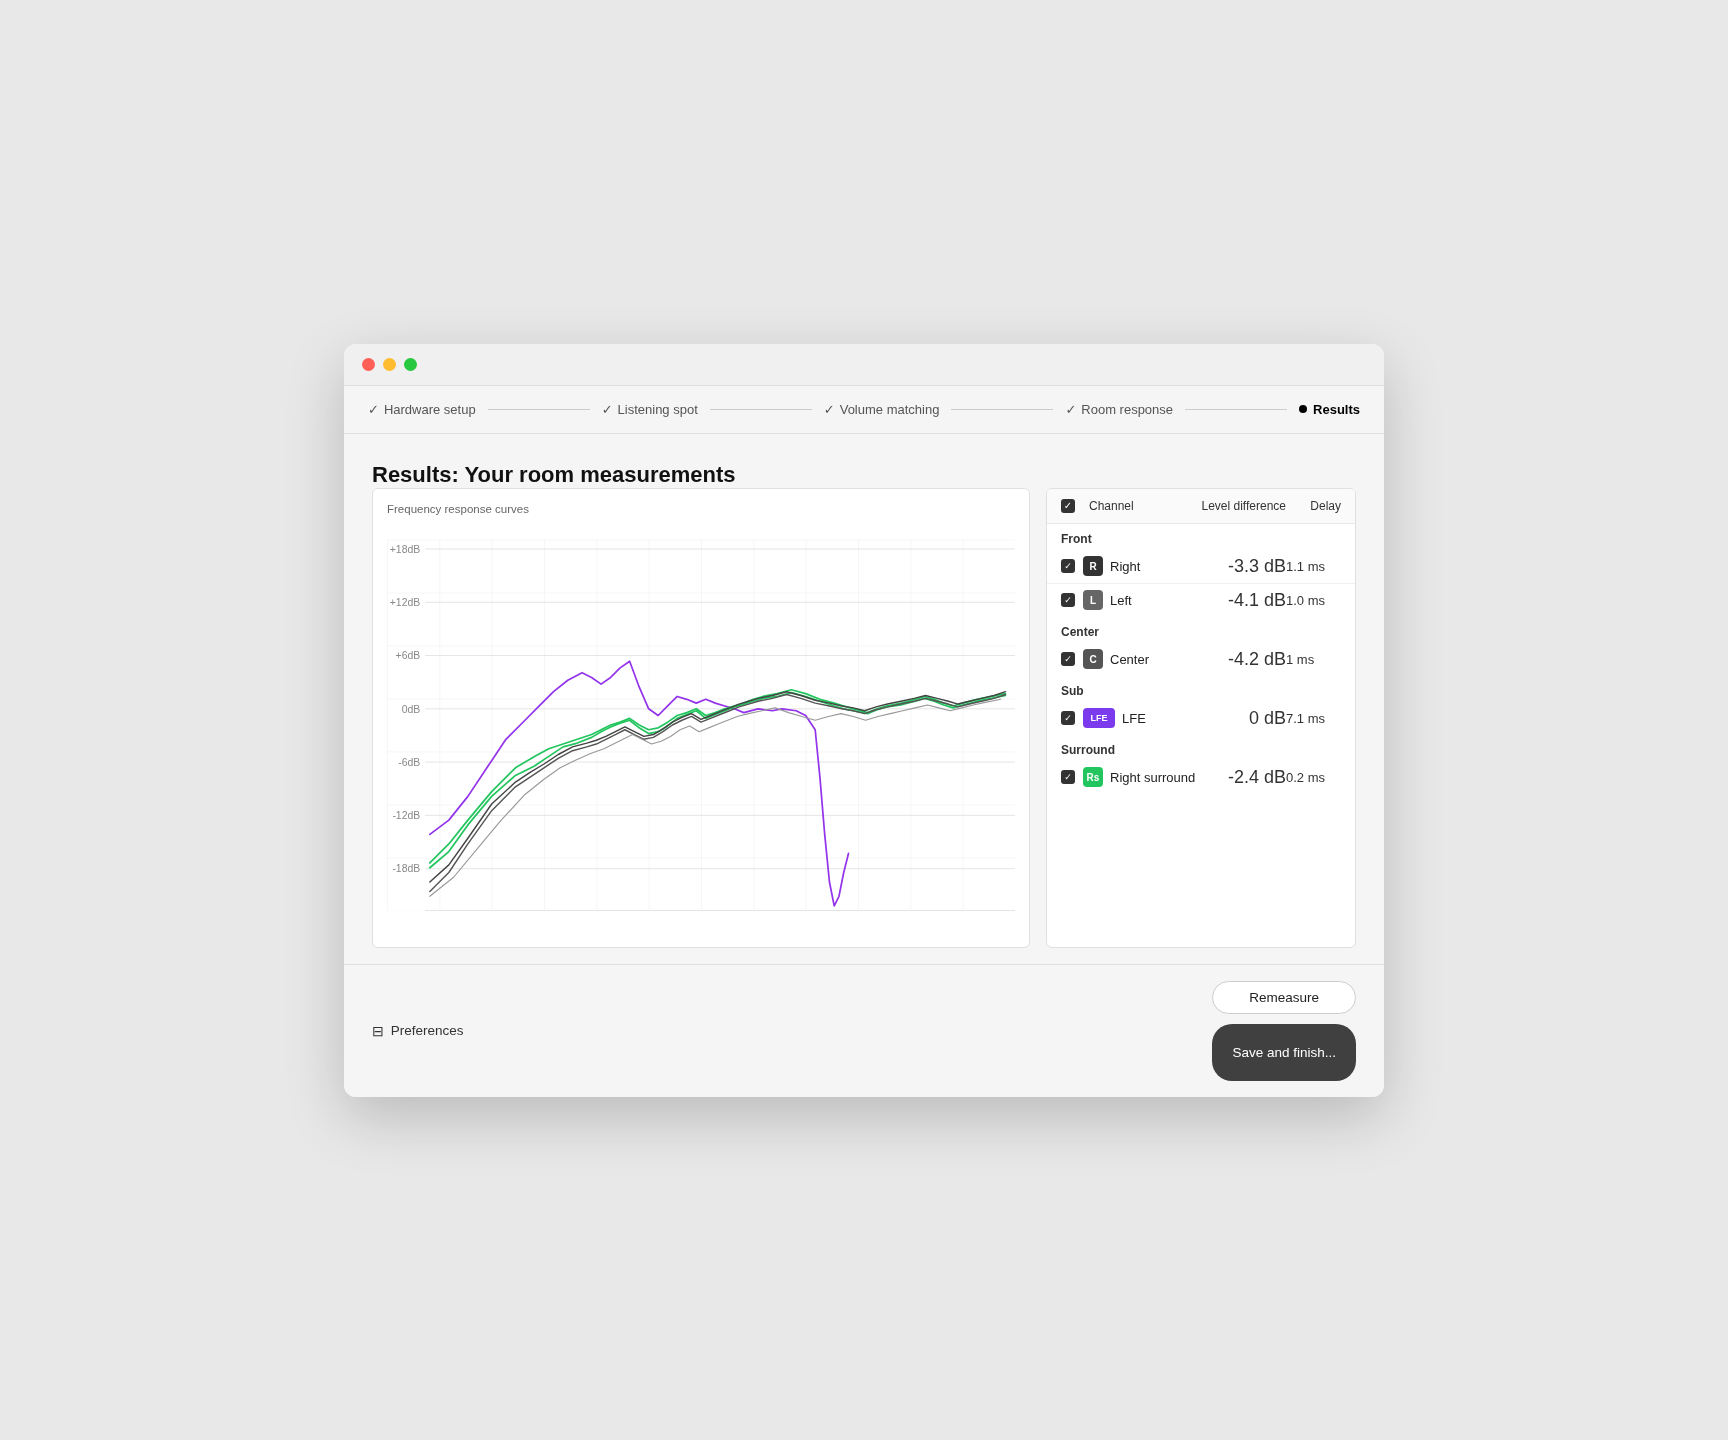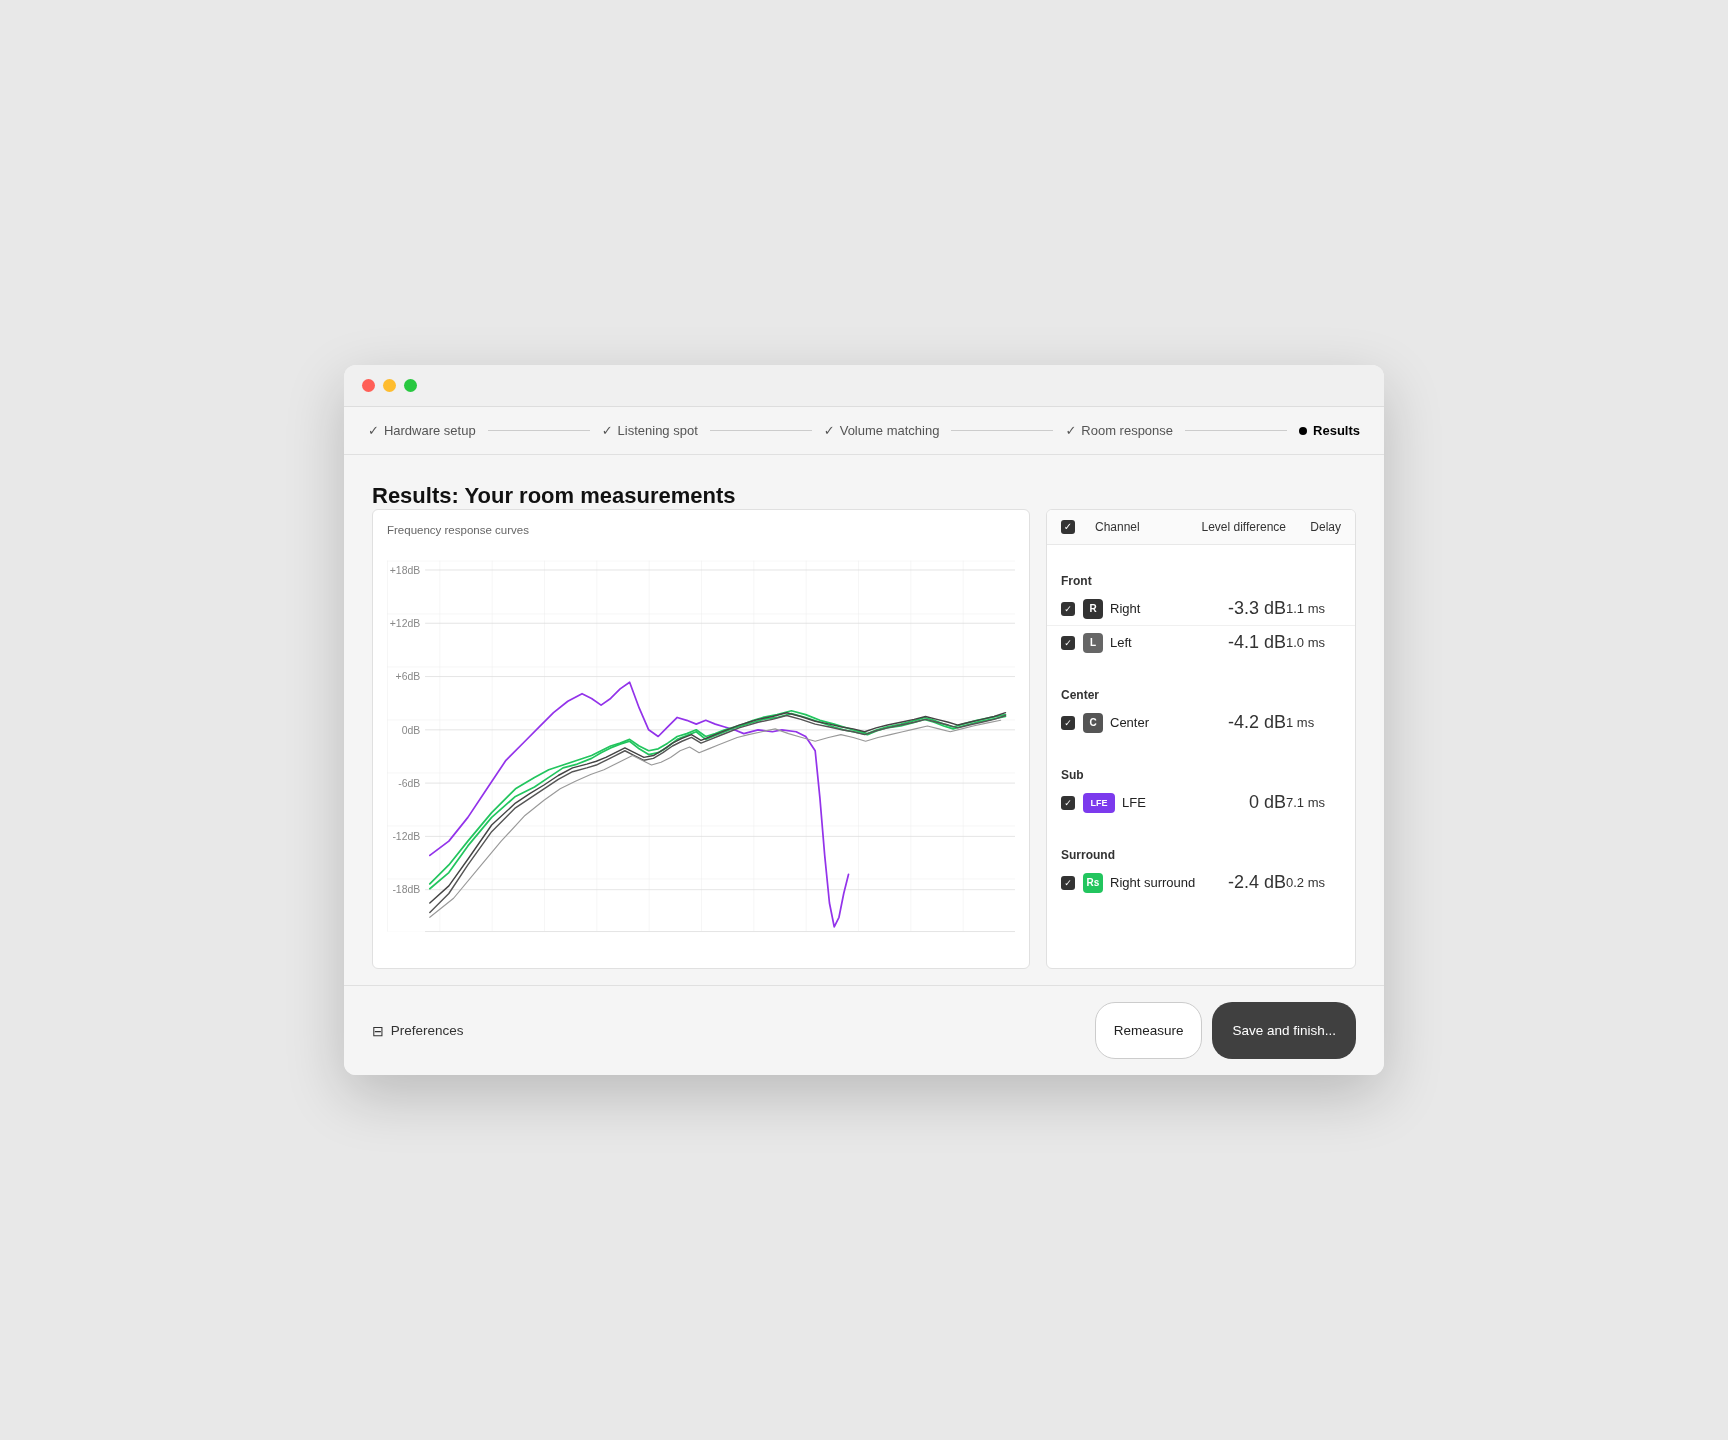--- a/index.html
+++ b/index.html
@@ -152,21 +152,21 @@
       background: #fafafa;
     }
 
     .channel-table-header .col-channel {
       flex: 1;
       font-size: 12px;
       font-weight: 500;
       color: #333;
       display: flex;
       align-items: flex-end;
-      gap: 20px;
+      gap: 14px;
     }
 
     .channel-table-header .col-level {
       width: 90px;
       text-align: right;
       font-size: 12px;
       font-weight: 500;
       color: #333;
     }
 
@@ -190,21 +190,20 @@
 
     .checkbox-icon::after {
       content: '✓';
       color: #fff;
       font-size: 10px;
       line-height: 1;
     }
 
     .section-group {
       padding: 0;
-      margin-top: 21px;
     }
 
     .section-heading {
       font-size: 12px;
       font-weight: 600;
       color: #333;
       padding: 8px 14px 4px 14px;
     }
 
     .channel-row {
@@ -298,20 +297,21 @@
       color: #333;
     }
 
     .prefs-icon {
       font-size: 14px;
     }
 
     .bottom-right {
       display: flex;
       gap: 10px;
+      flex-direction: column;
     }
 
     .btn-remeasure {
       background: #fff;
       border: 1px solid #ccc;
       border-radius: 20px;
       padding: 8px 18px;
       font-size: 13.5px;
       cursor: pointer;
       color: #222;

